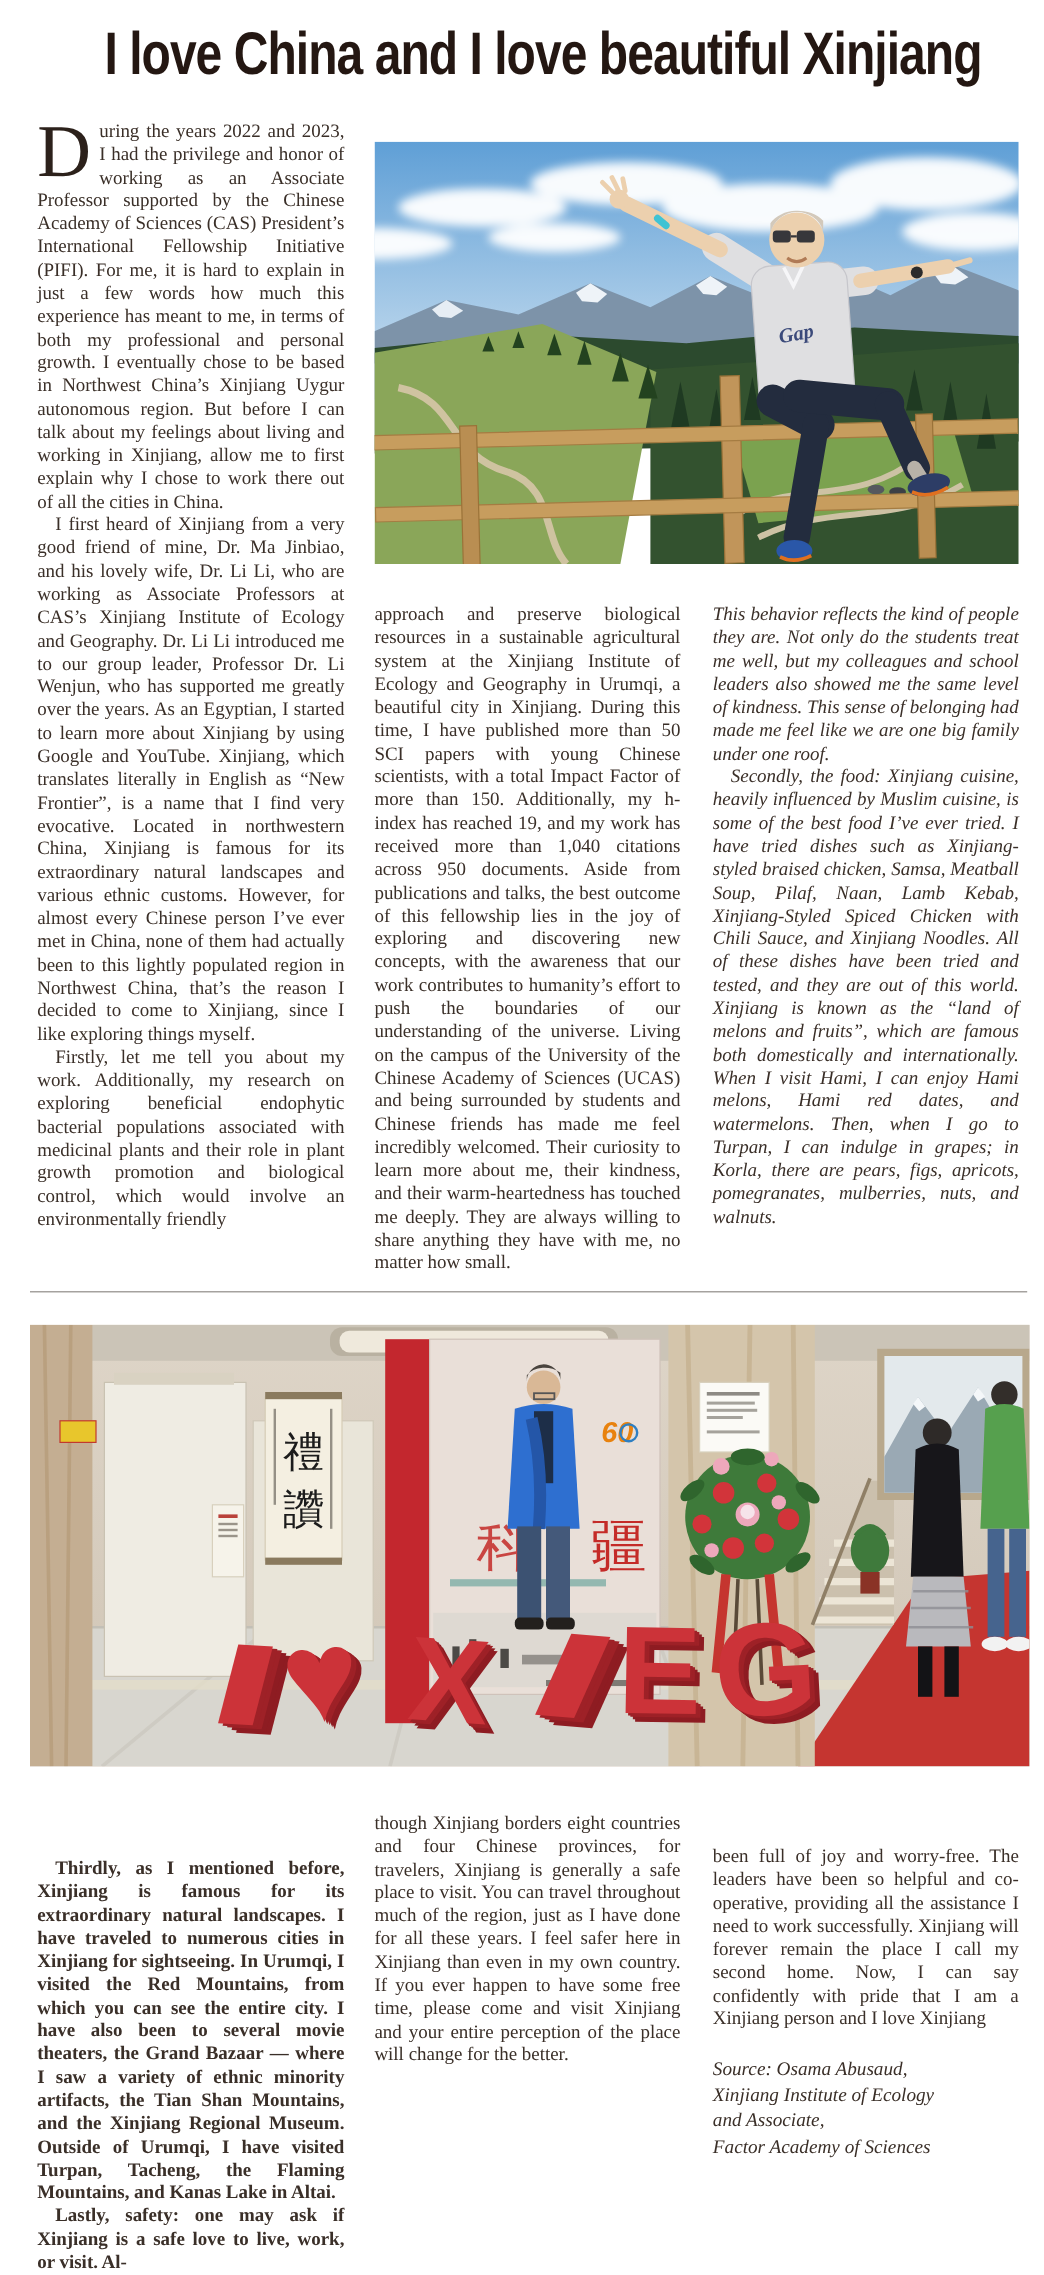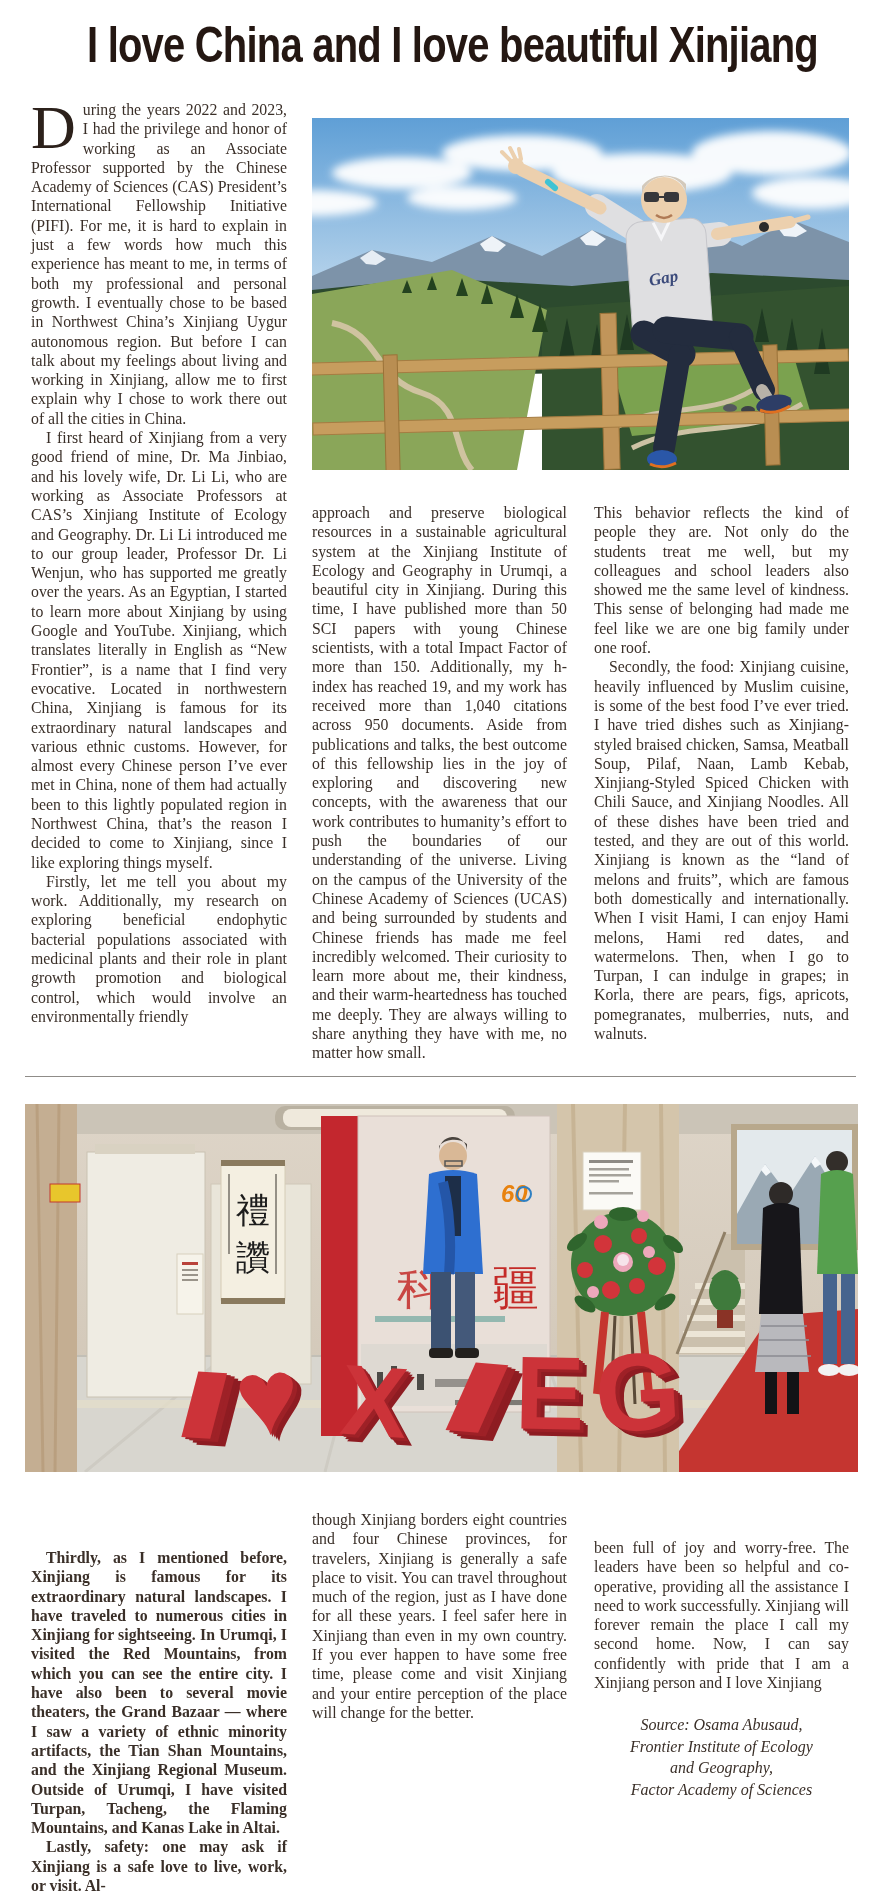--- a/index.html
+++ b/index.html
@@ -6,21 +6,21 @@
   .page{position:relative;width:870px;height:1896px;background:#ffffff;overflow:hidden;
         font-family:"Liberation Serif", serif;color:#3a2f28;}
   .headline{position:absolute;top:16px;left:0;width:870px;text-align:center;
         font-family:"Liberation Sans", sans-serif;font-weight:bold;font-size:50px;
         color:#241712;letter-spacing:-1px;transform:scaleX(0.8);white-space:nowrap;}
   .col{position:absolute;text-align:justify;font-size:15.8px;line-height:19.3px;}
   .col p{margin:0;text-indent:15px;}
   .col p.noindent{text-indent:0;}
   .dropcap{float:left;font-size:62px;line-height:50px;padding:2px 7px 0 0;color:#2c211b;}
   .photo{position:absolute;overflow:hidden;}
-  .src{margin-top:22px;font-style:italic;text-align:center;line-height:21.5px;font-size:16px;}
+  .src{margin-top:22px;font-style:italic;text-align:left;line-height:21.5px;font-size:16px;}
   .rule{position:absolute;left:25px;width:831px;border-top:1px solid #8f8c88;height:0;}
   
   .letters{position:absolute;left:138px;top:218px;width:560px;height:140px;
            font-family:"Liberation Sans", sans-serif;font-weight:bold;color:#cc3339;}
   .letters span{position:absolute;display:inline-block;
            text-shadow:2px 2px 0 #9e2127,4px 3px 0 #9e2127,6px 5px 0 #8e1c22,8px 7px 0 #8e1c22;}
   .ltr-i1{left:28px;top:28px;font-size:96px;transform:scaleX(2.1) rotate(7deg);}
   .ltr-h {left:72px;top:12px;font-size:108px;transform:rotate(-5deg);}
   .ltr-x {left:178px;top:22px;font-size:100px;transform:rotate(4deg);}
   .ltr-i2{left:300px;top:18px;font-size:100px;transform:scaleX(2.3) rotate(11deg);}
@@ -133,21 +133,21 @@
         <ellipse cx="462" cy="286" rx="18" ry="9" transform="rotate(-12 462 286)" fill="#2d3d66"></ellipse>
         <path d="M448,292 Q462,298 478,288" stroke="#e07020" stroke-width="3" fill="none"></path>
       </g>
     </svg>
   </div>
 
   <div class="col" style="left:312px;top:503px;width:255px;">
     <p class="noindent">approach and preserve biological resources in a sustainable agricultural system at the Xinjiang Institute of Ecology and Geography in Urumqi, a beautiful city in Xinjiang. During this time, I have published more than 50 SCI papers with young Chinese scientists, with a total Impact Factor of more than 150. Additionally, my h-index has reached 19, and my work has received more than 1,040 citations across 950 documents. Aside from publications and talks, the best outcome of this fellowship lies in the joy of exploring and discovering new concepts, with the awareness that our work contributes to humanity’s effort to push the boundaries of our understanding of the universe. Living on the campus of the University of the Chinese Academy of Sciences (UCAS) and being surrounded by students and Chinese friends has made me feel incredibly welcomed. Their curiosity to learn more about me, their kindness, and their warm-heartedness has touched me deeply. They are always willing to share anything they have with me, no matter how small.</p>
   </div>
 
-  <div class="col" style="left:594px;top:503px;width:255px;">
+  <div class="col" style="left:594px;top:503px;width:255px;font-style:italic;">
     <p class="noindent">This behavior reflects the kind of people they are. Not only do the students treat me well, but my colleagues and school leaders also showed me the same level of kindness. This sense of belonging had made me feel like we are one big family under one roof.</p>
     <p>Secondly, the food: Xinjiang cuisine, heavily influenced by Muslim cuisine, is some of the best food I’ve ever tried. I have tried dishes such as Xinjiang-styled braised chicken, Samsa, Meatball Soup, Pilaf, Naan, Lamb Kebab, Xinjiang-Styled Spiced Chicken with Chili Sauce, and Xinjiang Noodles. All of these dishes have been tried and tested, and they are out of this world. Xinjiang is known as the “land of melons and fruits”, which are famous both domestically and internationally. When I visit Hami, I can enjoy Hami melons, Hami red dates, and watermelons. Then, when I go to Turpan, I can indulge in grapes; in Korla, there are pears, figs, apricots, pomegranates, mulberries, nuts, and walnuts.</p>
   </div>
 
   <div class="rule" style="top:1076px;"></div>
 
   <div class="photo" style="left:25px;top:1104px;width:833px;height:368px;background:#d8cec1;">
     <svg width="833" height="368" viewBox="0 0 833 368" style="position:absolute;left:0;top:0;">
       <defs>
         <linearGradient id="wall" x1="0" y1="0" x2="0" y2="1">
@@ -303,19 +303,19 @@
   </div>
 
   <div class="col" style="left:312px;top:1510px;width:255px;">
     <p class="noindent">though Xinjiang borders eight countries and four Chinese provinces, for travelers, Xinjiang is generally a safe place to visit. You can travel throughout much of the region, just as I have done for all these years. I feel safer here in Xinjiang than even in my own country. If you ever happen to have some free time, please come and visit Xinjiang and your entire perception of the place will change for the better.</p>
   </div>
 
   <div class="col" style="left:594px;top:1538px;width:255px;">
     <p class="noindent">been full of joy and worry-free. The leaders have been so helpful and co-operative, providing all the assistance I need to work successfully. Xinjiang will forever remain the place I call my second home. Now, I can say confidently with pride that I am a Xinjiang person and I love Xinjiang</p>
     <div class="src">
       <div>Source: Osama Abusaud,</div>
-      <div>Frontier Institute of Ecology</div>
-      <div>and Geography,</div>
+      <div>Xinjiang Institute of Ecology</div>
+      <div>and Associate,</div>
       <div>Factor Academy of Sciences</div>
     </div>
   </div>
 
 </div>
 
 </body></html>

